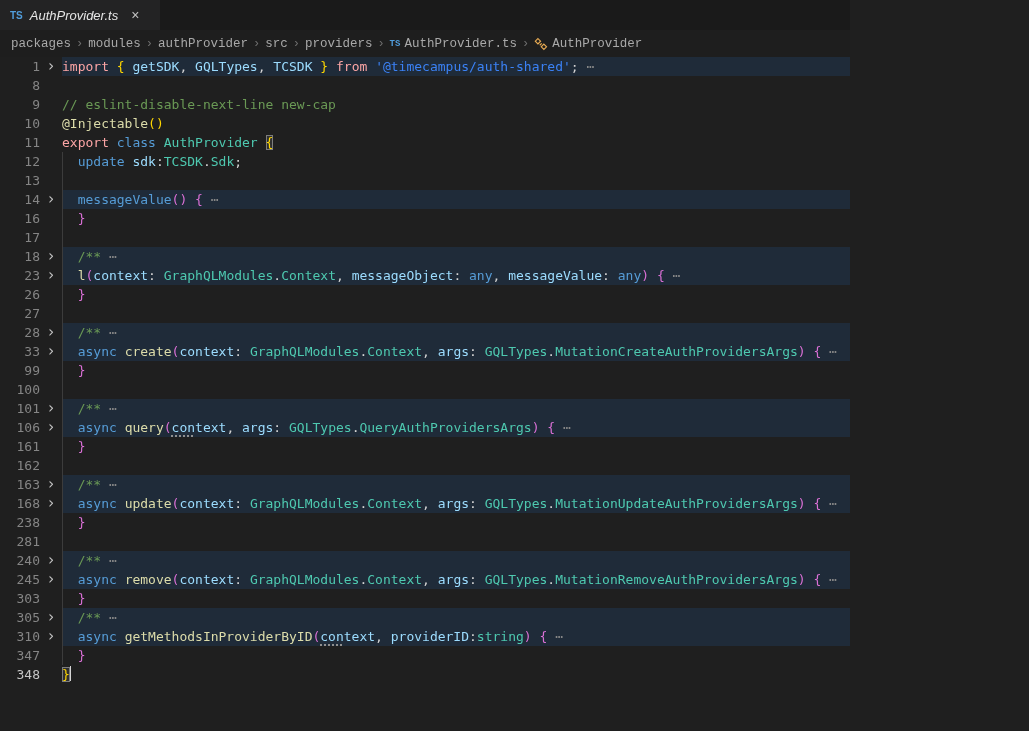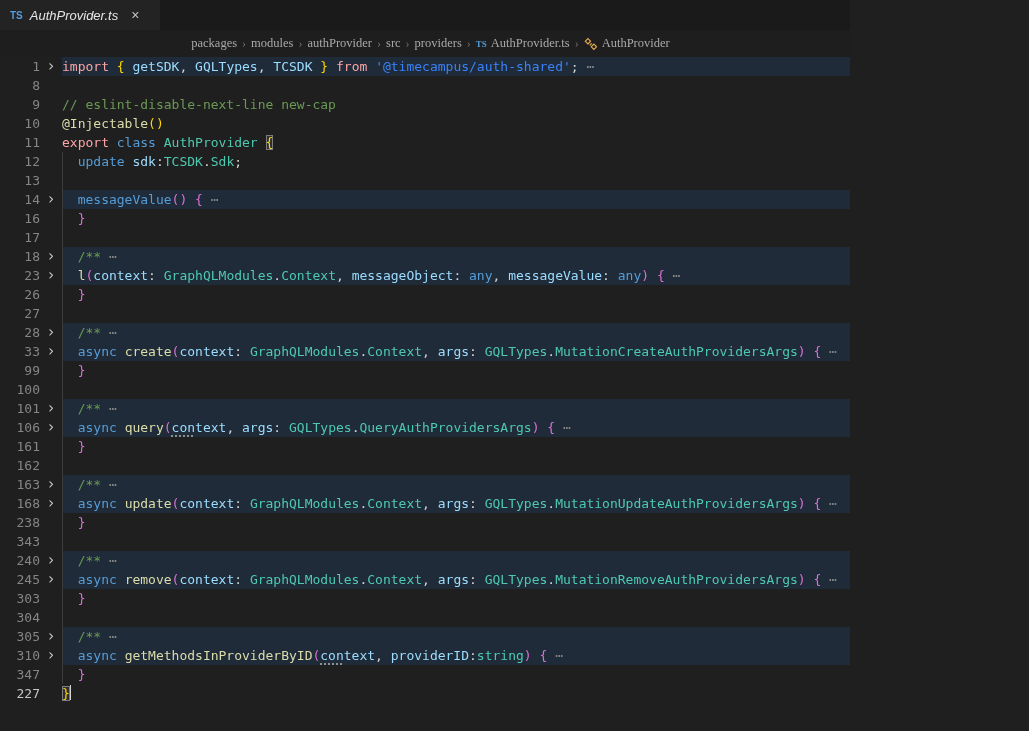--- a/index.html
+++ b/index.html
@@ -8,22 +8,22 @@
   
   .tabbar{height:30px;background:var(--strip-bg,#1a1a1a);display:flex;align-items:stretch;}
   .tab{background:var(--tab-bg,#232324);display:flex;align-items:center;padding:0 10px;gap:7px;
        min-width:140px;cursor:pointer;}
   .ts-ico{color:var(--ts-blue,#519ddb);font-family:"Liberation Sans",sans-serif;font-weight:bold;
           font-size:10px;letter-spacing:0;}
   .tab-label{color:#e6e6e6;font-family:"Liberation Sans",sans-serif;font-size:13px;font-style:italic;}
   .tab-close{color:#c3c3c3;font-family:"Liberation Sans",sans-serif;font-size:14px;margin-left:6px;cursor:pointer;}
   
   .breadcrumb{height:27px;background:var(--bc-bg,#1e1e1e);display:flex;align-items:center;
-              padding-left:11px;font-family:Liberation Serif, serif;font-size:12.5px;
-              color:#a9a9a9;white-space:pre;justify-content:center;}
+              padding-left:11px;font-family:Liberation Mono, monospace;font-size:12.5px;
+              color:#a9a9a9;white-space:pre;}
   .bc-item{display:flex;align-items:center;gap:4px;cursor:pointer;}
   .bc-sep{color:#6f6f6f;margin:0 5px;font-size:12px;}
   .bc-ts{color:var(--ts-blue,#519ddb);font-weight:bold;font-size:9px;}
   
   .editor{position:relative;}
   .row{height:19px;line-height:19px;display:flex;font-size:13px;}
   .num{width:40px;flex:none;text-align:right;color:var(--num,#858585);user-select:none;cursor:pointer;}
   .foldcol{width:22px;flex:none;text-align:center;color:#c5c5c5;font-size:15px;line-height:18px;
            user-select:none;cursor:pointer;}
   .content{flex:1;white-space:pre;position:relative;cursor:text;}
@@ -177,60 +177,55 @@
           <div class="num">168</div>
           <div class="foldcol">›</div>
           <div class="content guide"><span class="t-fg">  </span><span class="t-blue">async </span><span class="t-yellow">update</span><span class="t-orchid">(</span><span class="t-lb">context</span><span class="t-fg">: </span><span class="t-teal">GraphQLModules</span><span class="t-fg">.</span><span class="t-teal">Context</span><span class="t-fg">, </span><span class="t-lb">args</span><span class="t-fg">: </span><span class="t-teal">GQLTypes</span><span class="t-fg">.</span><span class="t-teal">MutationUpdateAuthProvidersArgs</span><span class="t-orchid">)</span><span class="t-fg"> </span><span class="t-orchid">{</span><span class="t-ell"> ⋯</span></div>
         </div>
         <div class="row">
           <div class="num">238</div>
           <div class="foldcol"></div>
           <div class="content guide"><span class="t-fg">  </span><span class="t-orchid">}</span></div>
         </div>
         <div class="row">
-          <div class="num">343</div>
+          <div class="num">281</div>
           <div class="foldcol"></div>
           <div class="content guide"></div>
         </div>
         <div class="row hl">
           <div class="num">240</div>
           <div class="foldcol">›</div>
           <div class="content guide"><span class="t-green">  /**</span><span class="t-ell"> ⋯</span></div>
         </div>
         <div class="row hl">
           <div class="num">245</div>
           <div class="foldcol">›</div>
           <div class="content guide"><span class="t-fg">  </span><span class="t-blue">async </span><span class="t-yellow">remove</span><span class="t-orchid">(</span><span class="t-lb">context</span><span class="t-fg">: </span><span class="t-teal">GraphQLModules</span><span class="t-fg">.</span><span class="t-teal">Context</span><span class="t-fg">, </span><span class="t-lb">args</span><span class="t-fg">: </span><span class="t-teal">GQLTypes</span><span class="t-fg">.</span><span class="t-teal">MutationRemoveAuthProvidersArgs</span><span class="t-orchid">)</span><span class="t-fg"> </span><span class="t-orchid">{</span><span class="t-ell"> ⋯</span></div>
         </div>
         <div class="row">
           <div class="num">303</div>
           <div class="foldcol"></div>
           <div class="content guide"><span class="t-fg">  </span><span class="t-orchid">}</span></div>
         </div>
-        <div class="row">
-          <div class="num">304</div>
-          <div class="foldcol"></div>
-          <div class="content guide"></div>
-        </div>
         <div class="row hl">
           <div class="num">305</div>
           <div class="foldcol">›</div>
           <div class="content guide"><span class="t-green">  /**</span><span class="t-ell"> ⋯</span></div>
         </div>
         <div class="row hl">
           <div class="num">310</div>
           <div class="foldcol">›</div>
           <div class="content guide"><span class="t-fg">  </span><span class="t-blue">async </span><span class="t-yellow">getMethodsInProviderByID</span><span class="t-orchid">(</span><span class="t-lbdots">con</span><span class="t-lb">text</span><span class="t-fg">, </span><span class="t-lb">providerID</span><span class="t-fg">:</span><span class="t-teal">string</span><span class="t-orchid">)</span><span class="t-fg"> </span><span class="t-orchid">{</span><span class="t-ell"> ⋯</span></div>
         </div>
         <div class="row">
           <div class="num">347</div>
           <div class="foldcol"></div>
           <div class="content guide"><span class="t-fg">  </span><span class="t-orchid">}</span></div>
         </div>
         <div class="row">
-          <div class="num active">227</div>
+          <div class="num active">348</div>
           <div class="foldcol"></div>
           <div class="content"><span class="t-goldbox">}</span><span class="t-cursor"></span></div>
         </div>
       </div>
   </div>
 
 </div>
 
 </body></html>

